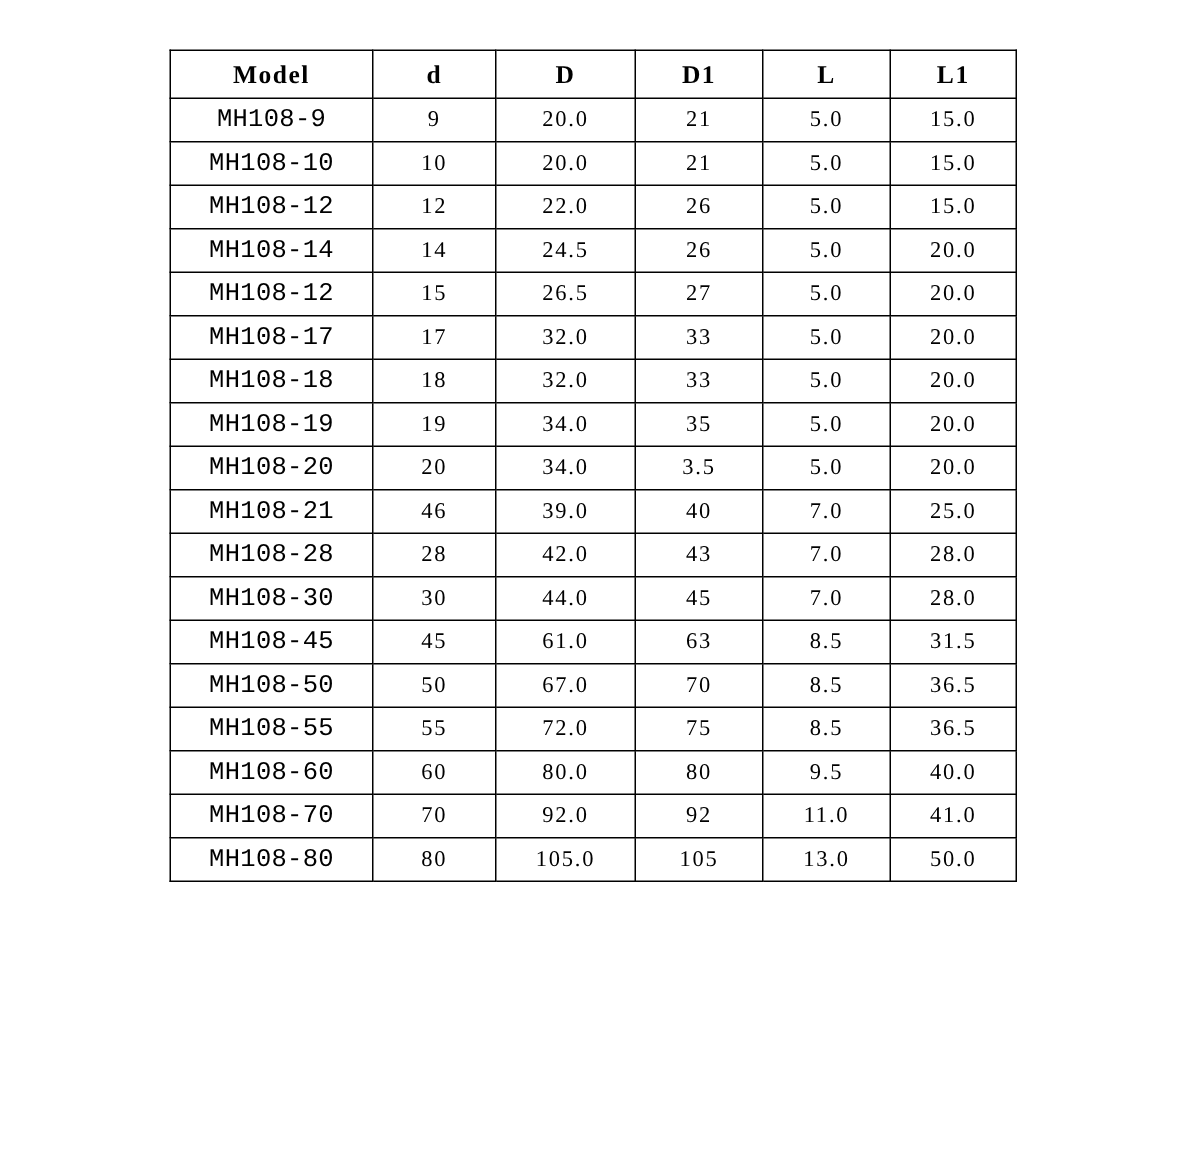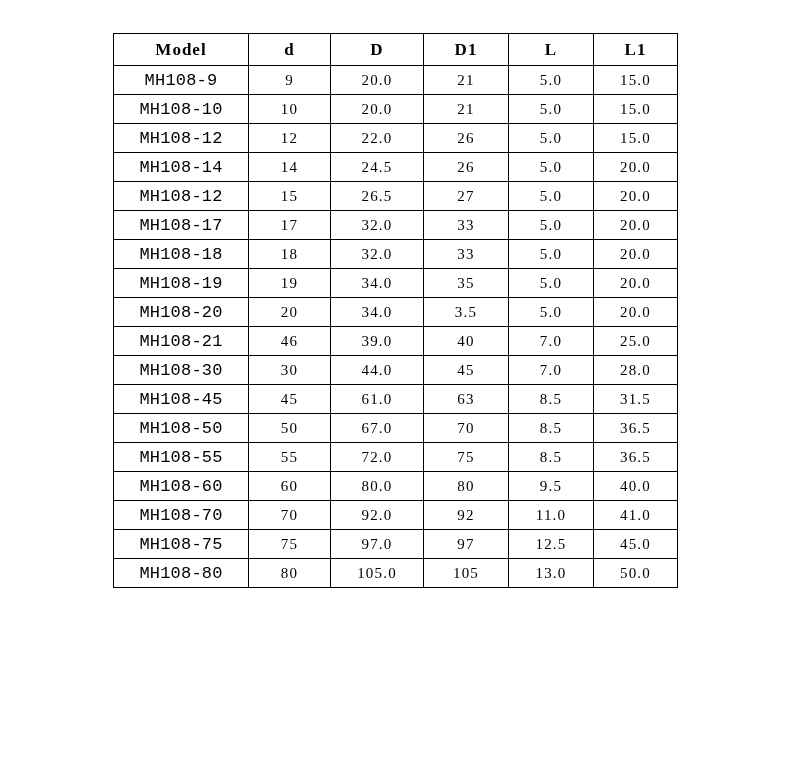--- a/index.html
+++ b/index.html
@@ -167,20 +167,28 @@
         </tr>
         <tr>
           <td class="model-cell">MH108-21</td>
           <td class="num-cell">46</td>
           <td class="num-cell">39.0</td>
           <td class="num-cell">40</td>
           <td class="num-cell">7.0</td>
           <td class="num-cell">25.0</td>
         </tr>
         <tr>
+          <td class="model-cell">MH108-28</td>
+          <td class="num-cell">28</td>
+          <td class="num-cell">42.0</td>
+          <td class="num-cell">43</td>
+          <td class="num-cell">7.0</td>
+          <td class="num-cell">28.0</td>
+        </tr>
+        <tr>
           <td class="model-cell">MH108-30</td>
           <td class="num-cell">30</td>
           <td class="num-cell">44.0</td>
           <td class="num-cell">45</td>
           <td class="num-cell">7.0</td>
           <td class="num-cell">28.0</td>
         </tr>
         <tr>
           <td class="model-cell">MH108-45</td>
           <td class="num-cell">45</td>
@@ -215,28 +223,20 @@
         </tr>
         <tr>
           <td class="model-cell">MH108-70</td>
           <td class="num-cell">70</td>
           <td class="num-cell">92.0</td>
           <td class="num-cell">92</td>
           <td class="num-cell">11.0</td>
           <td class="num-cell">41.0</td>
         </tr>
         <tr>
-          <td class="model-cell">MH108-75</td>
-          <td class="num-cell">75</td>
-          <td class="num-cell">97.0</td>
-          <td class="num-cell">97</td>
-          <td class="num-cell">12.5</td>
-          <td class="num-cell">45.0</td>
-        </tr>
-        <tr>
           <td class="model-cell">MH108-80</td>
           <td class="num-cell">80</td>
           <td class="num-cell">105.0</td>
           <td class="num-cell">105</td>
           <td class="num-cell">13.0</td>
           <td class="num-cell">50.0</td>
         </tr>
       </tbody>
     </table>
   </div>

